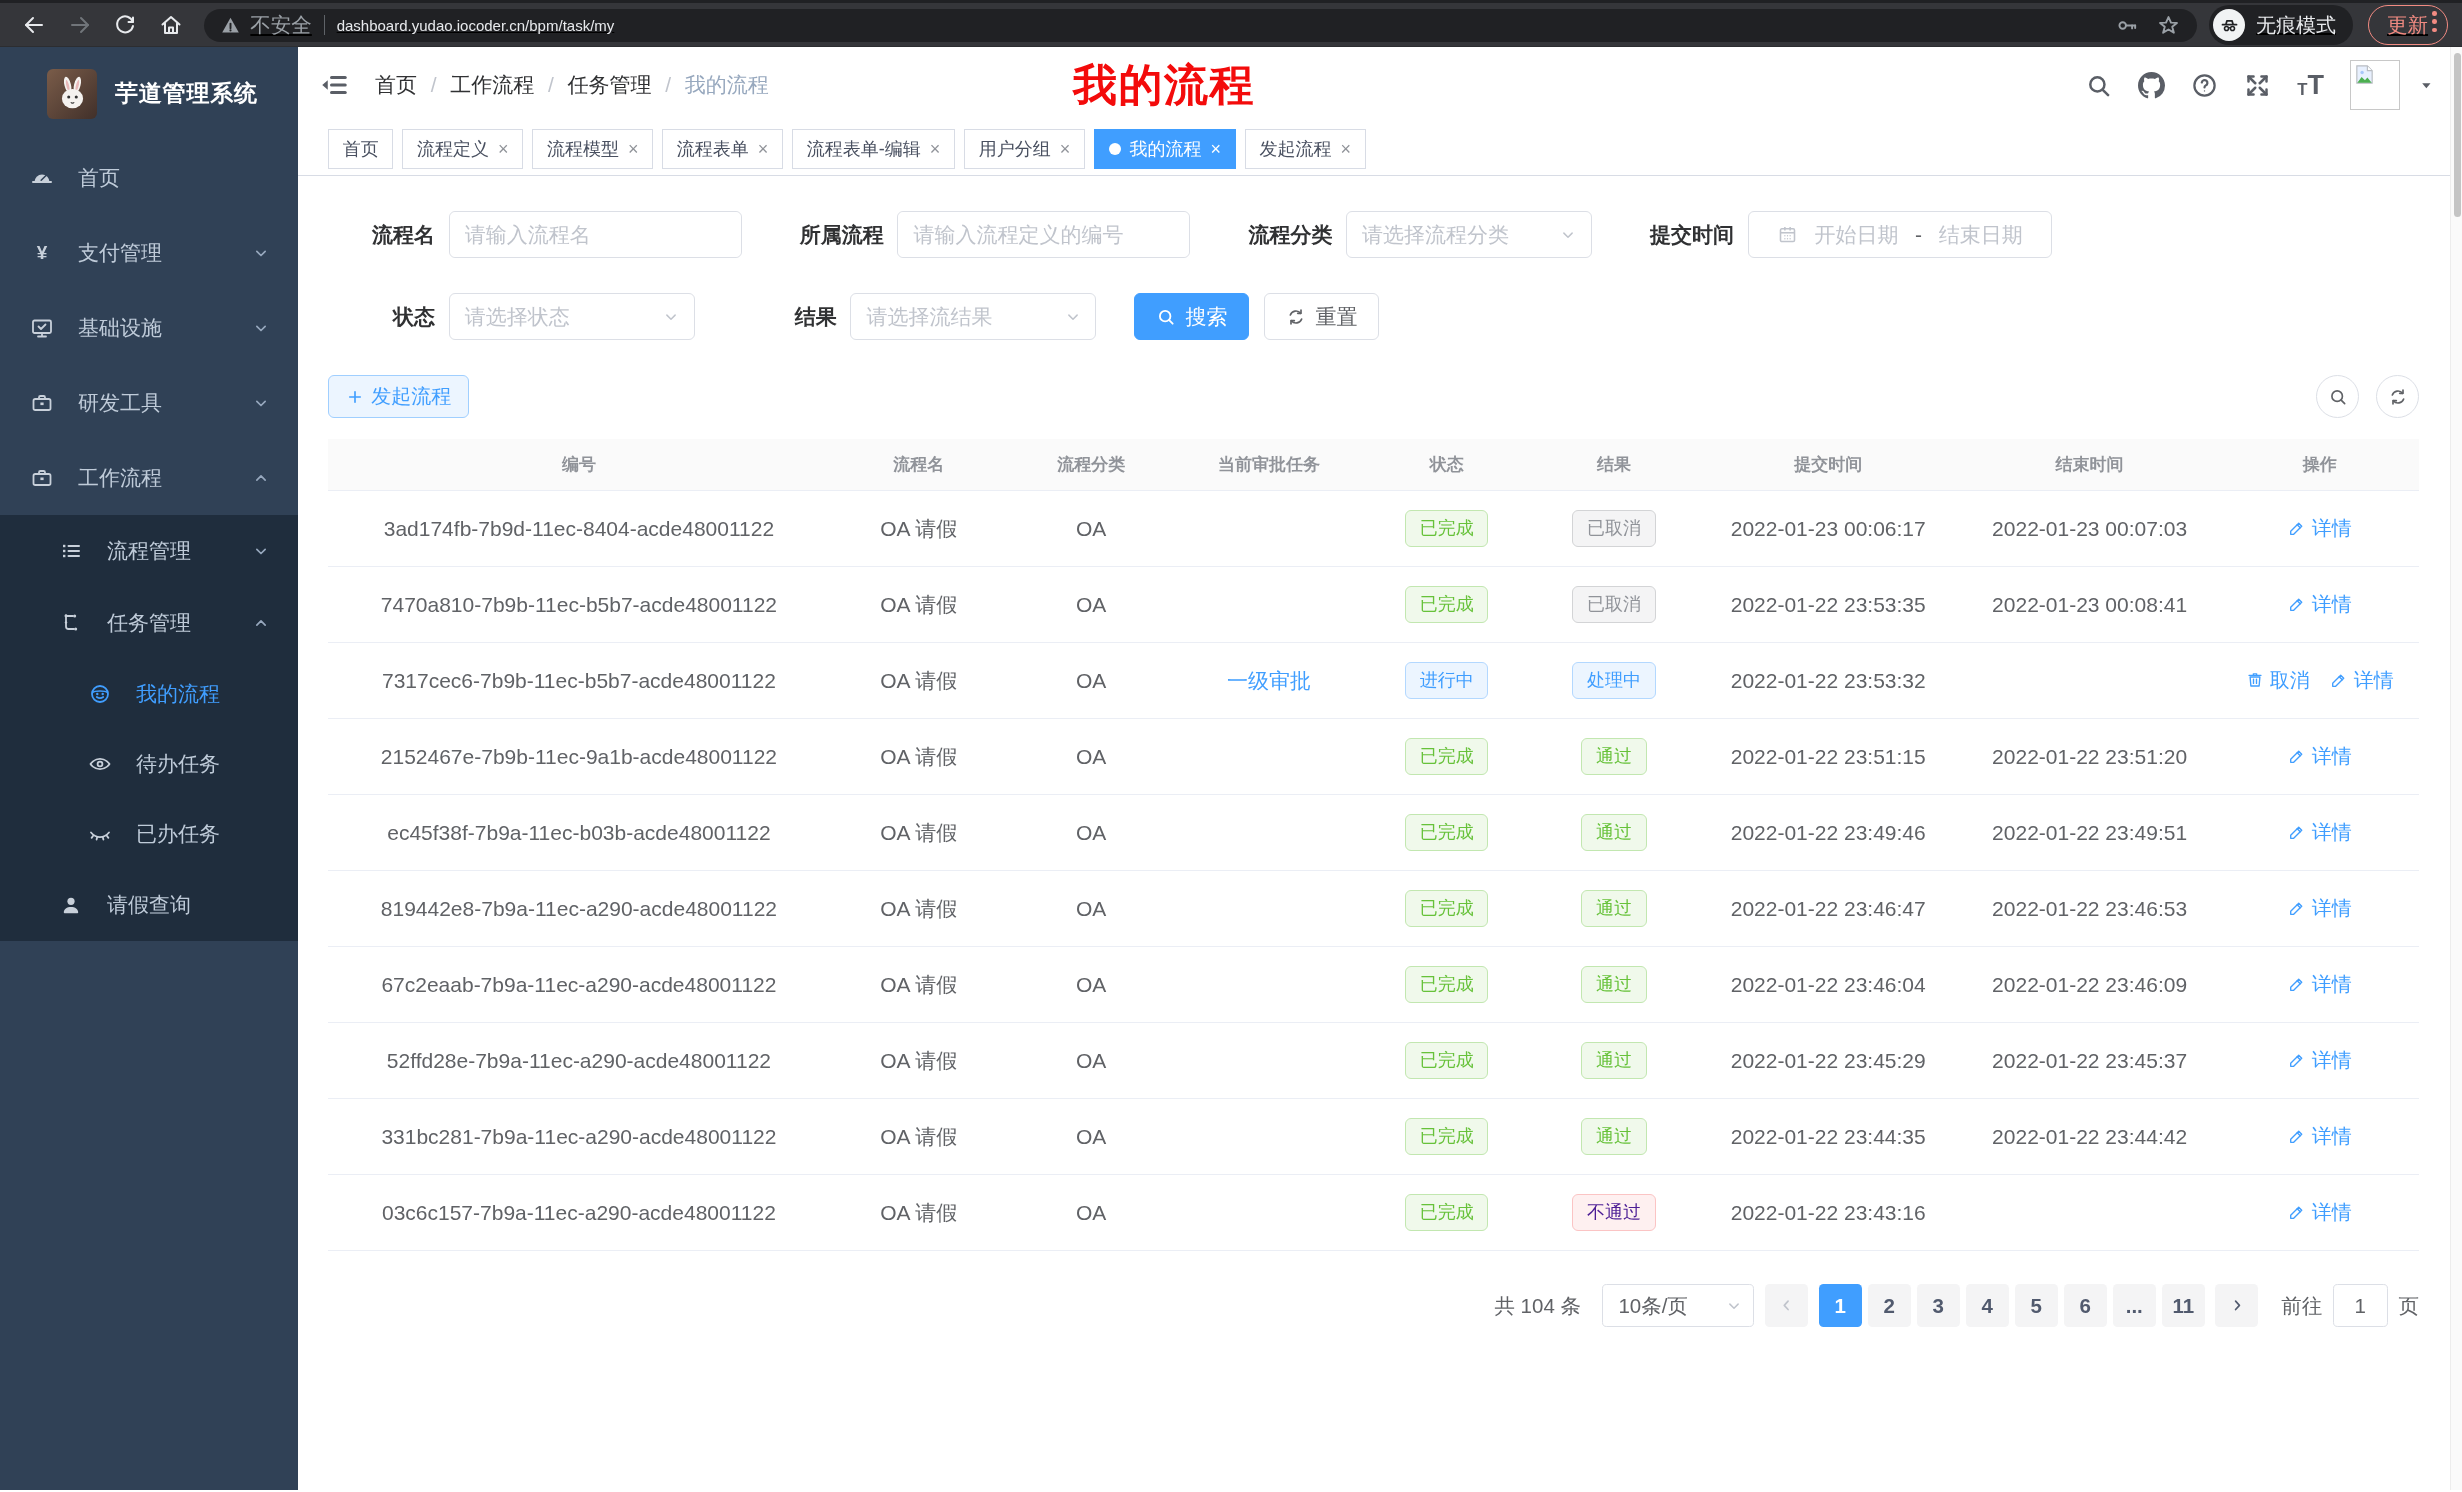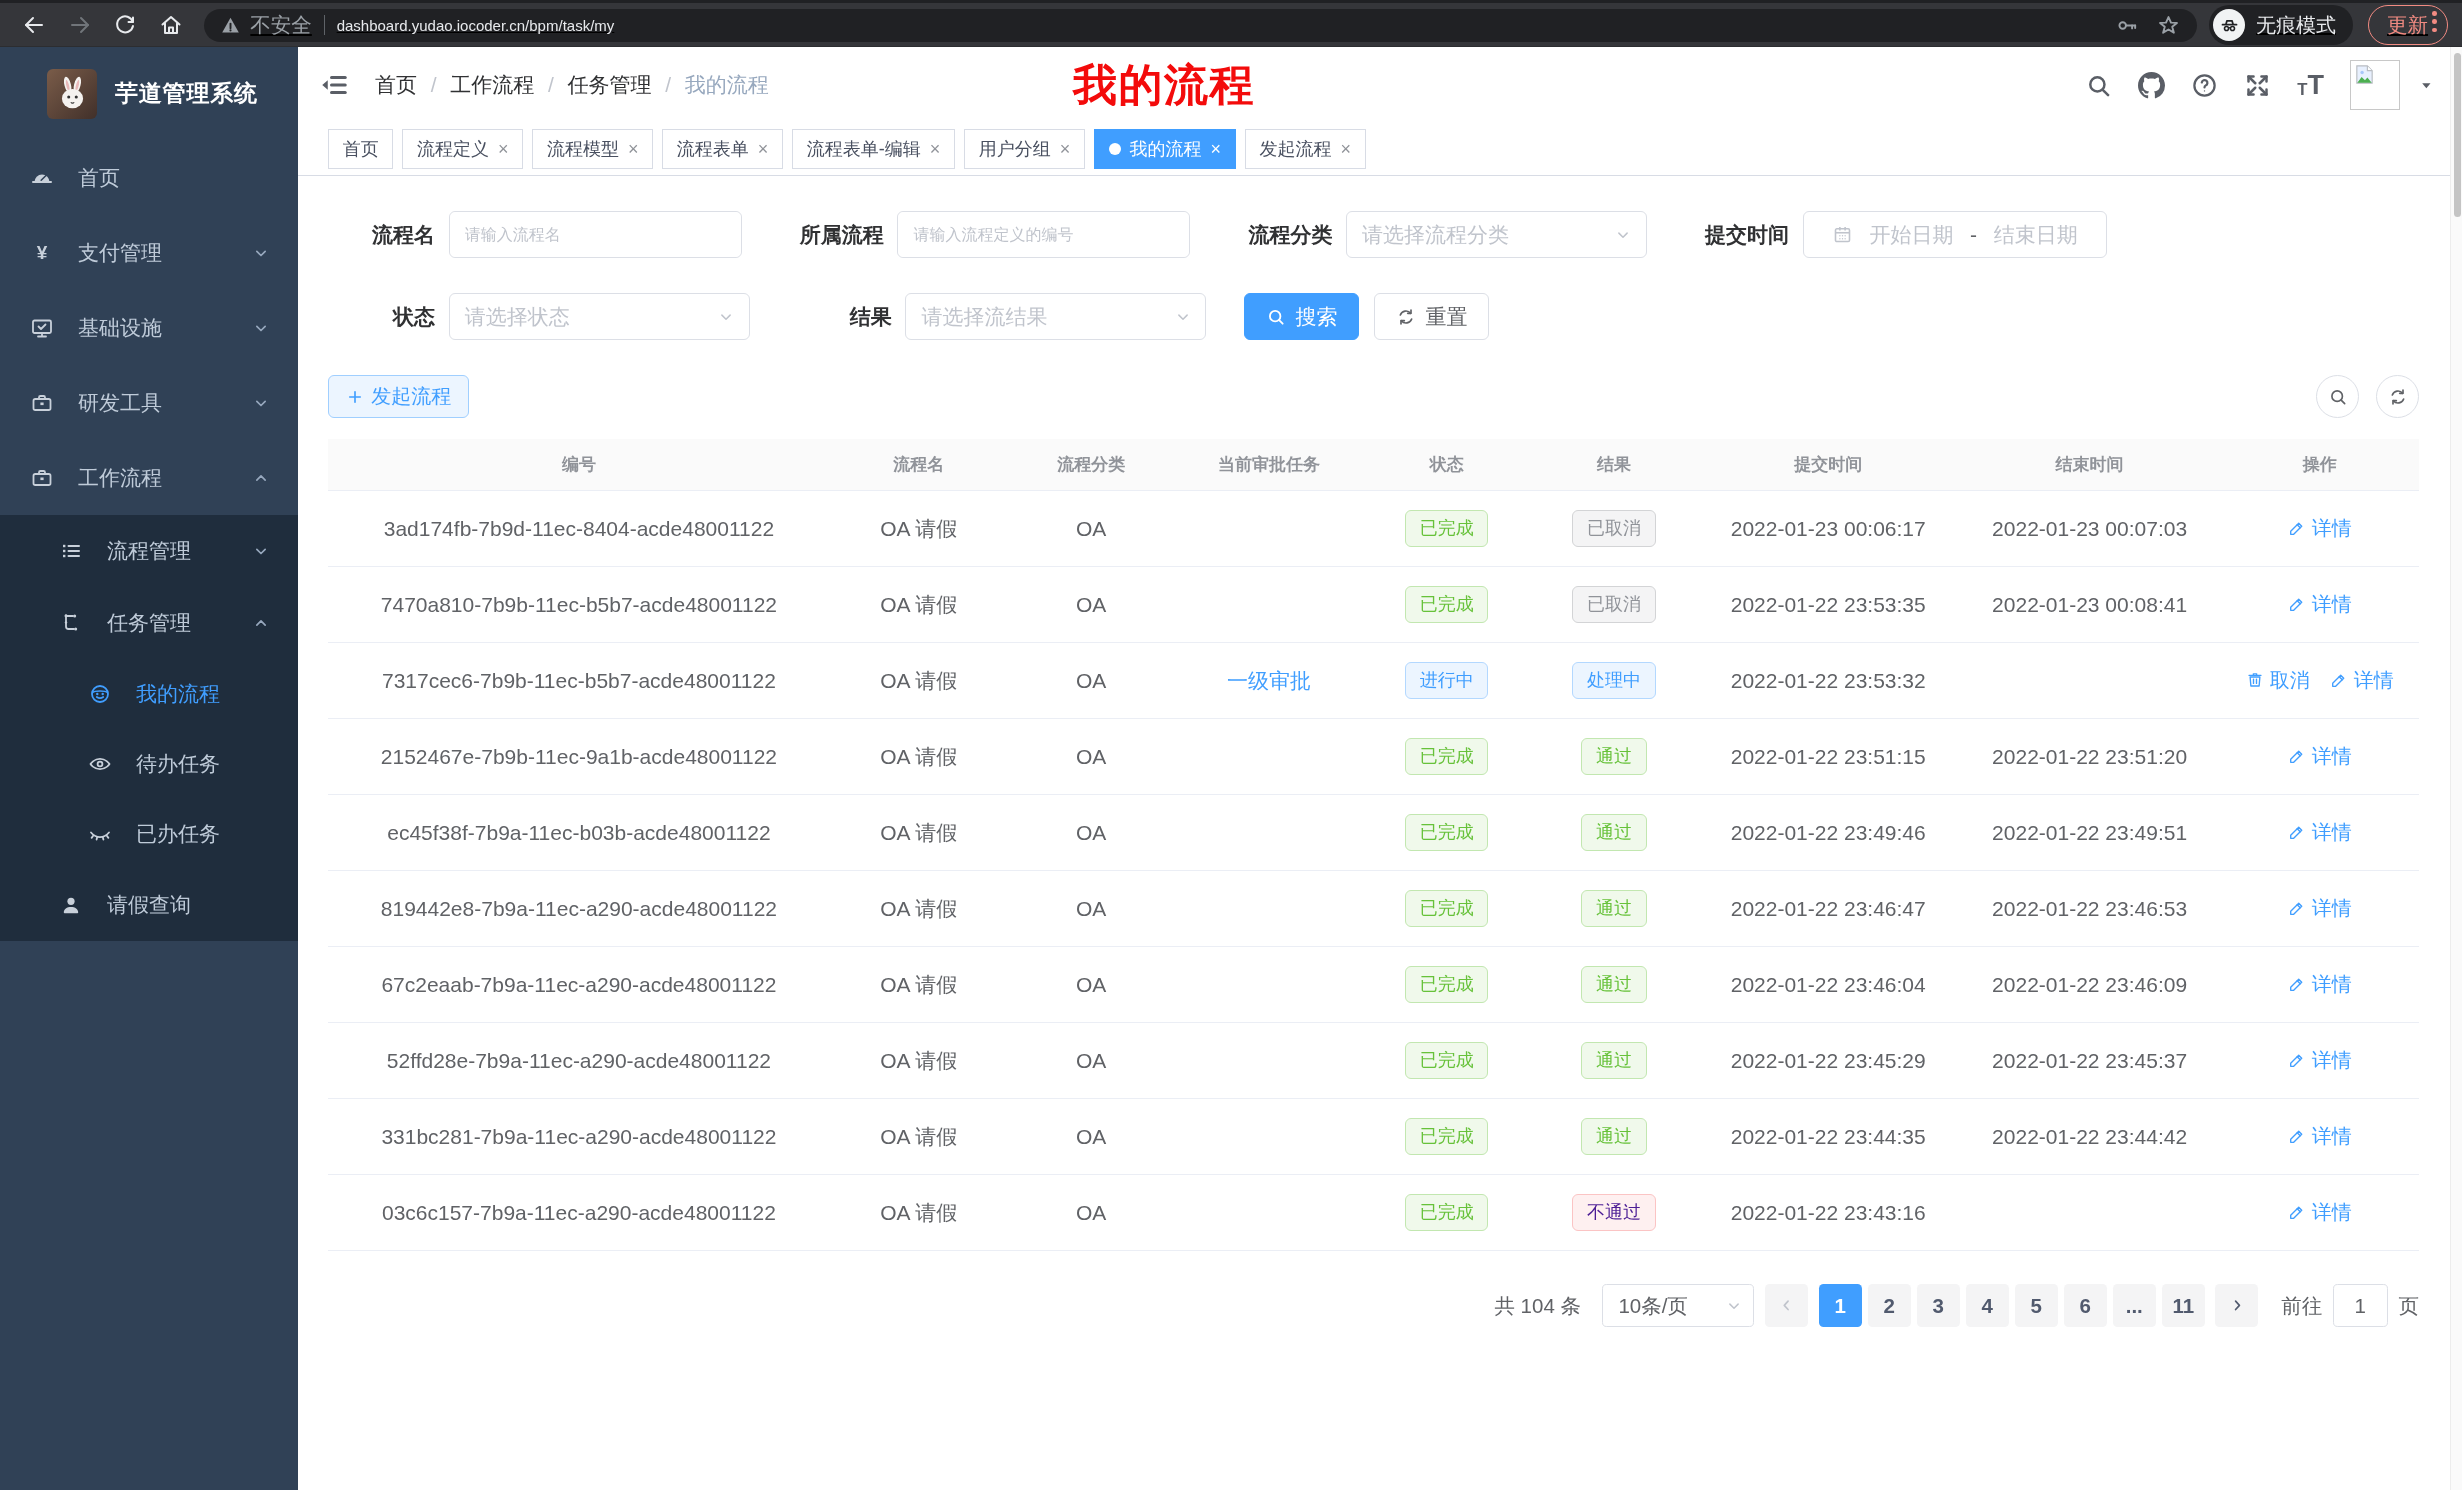--- a/index.html
+++ b/index.html
@@ -79,24 +79,24 @@
   .tag-close{font-size:18px;color:#909399;line-height:1;}
   .tag.active .tag-close{color:#fff;}
   
   .content{flex:1;padding:35px 43px 0 30px;min-width:0;}
   .filter-row{display:flex;align-items:center;margin-bottom:35px;}
   .fgroup{display:flex;align-items:center;margin-right:35px;}
   .flabel{width:107px;text-align:right;font-weight:700;font-size:21px;color:#303133;margin-right:13.7px;flex-shrink:0;white-space:nowrap;}
   .ctl{height:47px;border:0.8px solid #dcdfe6;border-radius:6px;box-sizing:border-box;background:#fff;
     display:flex;align-items:center;font-size:21px;color:#c0c4cc;}
   .ctl input{border:none;outline:none;width:100%;height:100%;border-radius:6px;padding:0 15px;
-    font-size:16px;color:#606266;font-family:inherit;}
+    font-size:21px;color:#606266;font-family:inherit;}
   .ctl input::placeholder{color:#c0c4cc;}
   .w-input{width:293px;}
-  .w-select{width:301px;padding:0 13.7px 0 15px;justify-content:space-between;}
+  .w-select{width:246px;padding:0 13.7px 0 15px;justify-content:space-between;}
   .sel-chev{width:18px;height:18px;color:#c0c4cc;}
   .sel-chev svg{width:18px;height:18px;}
   .w-range{width:304px;padding:0 13.7px;justify-content:center;gap:16.7px;}
   .cal-ic{width:21px;height:21px;color:#c0c4cc;}
   .cal-ic svg{width:21px;height:21px;}
   .btn{height:47px;border-radius:6px;display:flex;align-items:center;justify-content:center;
     gap:9px;font-size:21px;box-sizing:border-box;padding:0 21px;cursor:pointer;white-space:nowrap;}
   .btn svg{width:20px;height:20px;}
   .btn-primary{background:#409eff;color:#fff;border:0.8px solid #409eff;margin-left:3px;}
   .btn-plain{background:#fff;color:#606266;border:0.8px solid #dcdfe6;margin-left:15px;}

